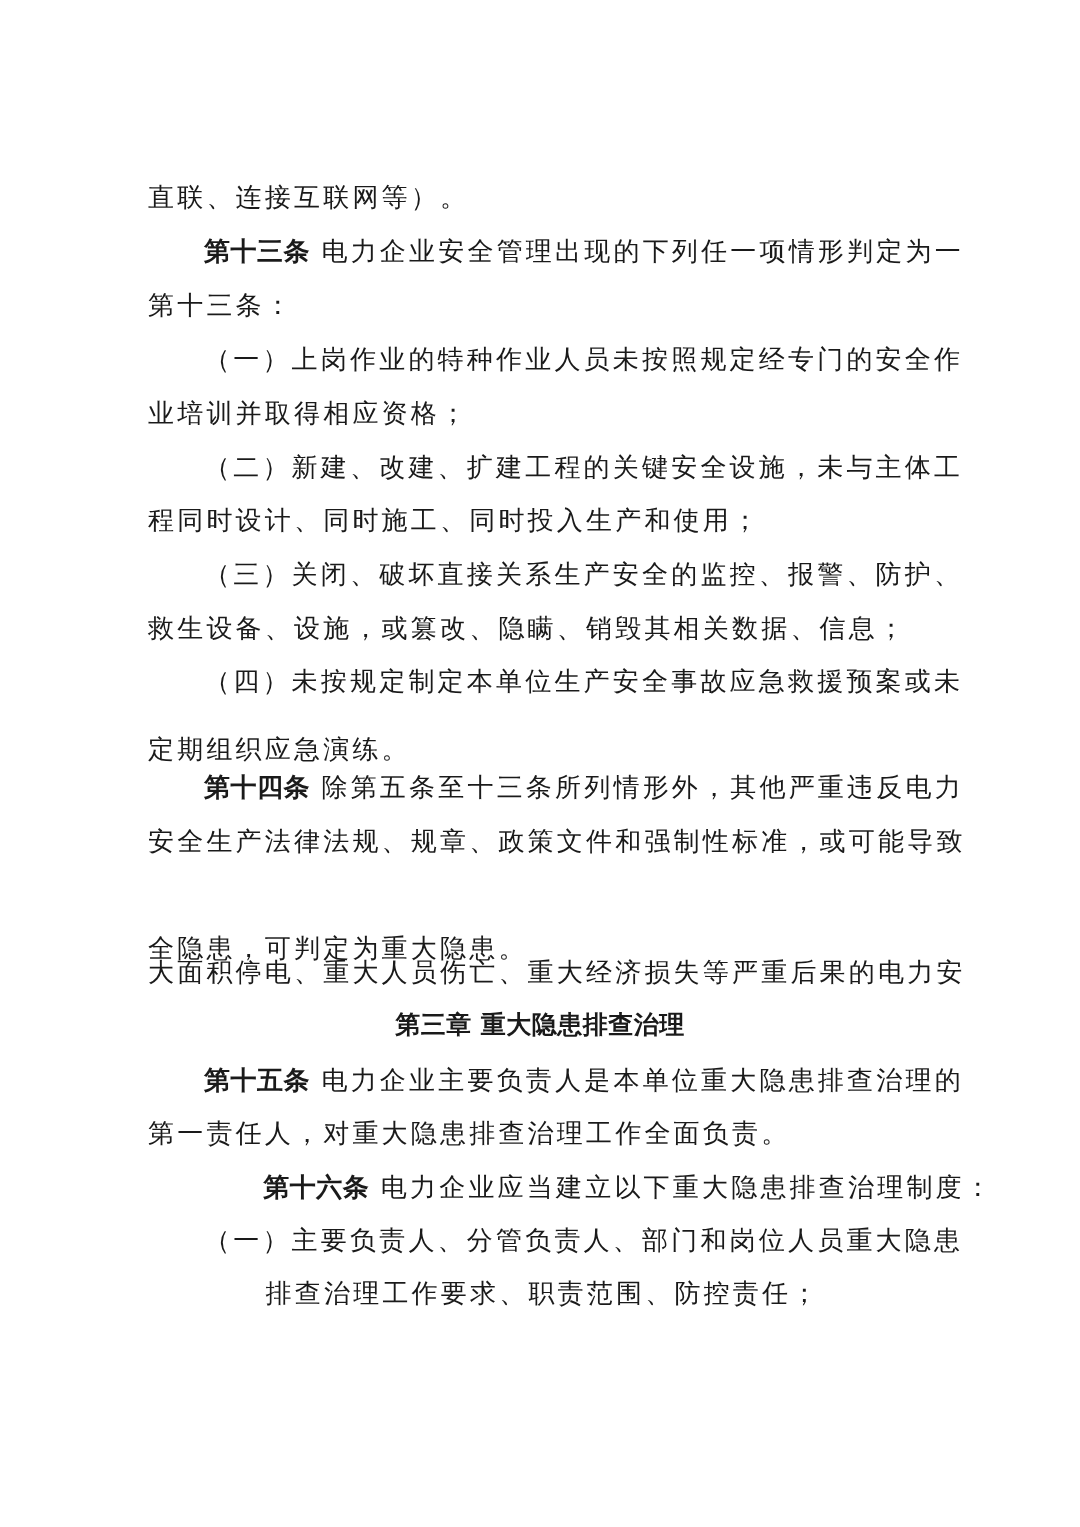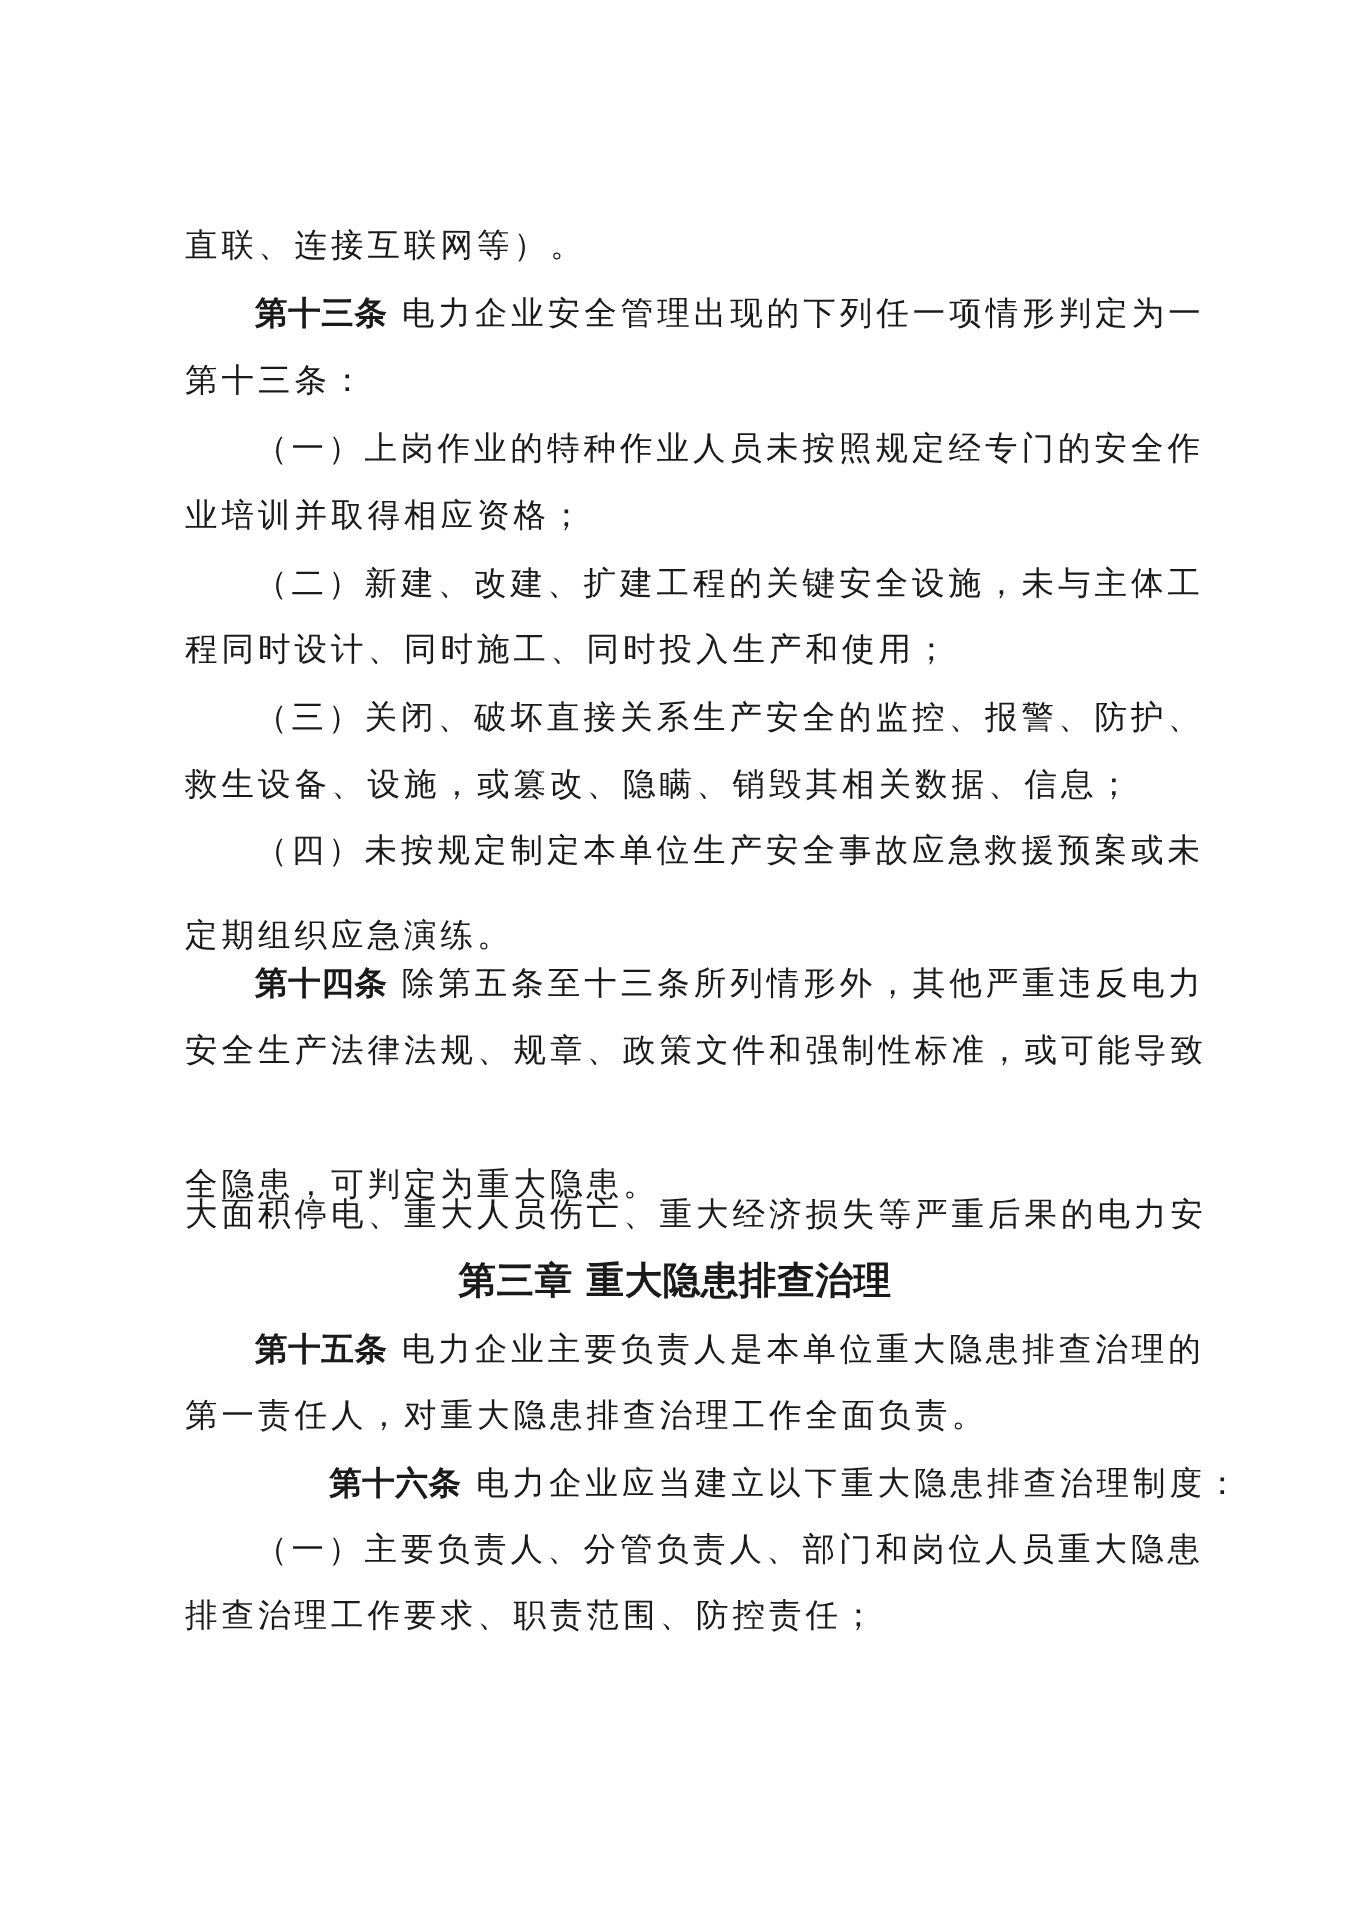--- a/index.html
+++ b/index.html
@@ -4,21 +4,21 @@
 <style>
   html, body { margin: 0; padding: 0; background: #ffffff; }
   body { width: 1080px; height: 1527px; position: relative; overflow: hidden;
          font-family: "DejaVu Serif", "Liberation Serif", serif; color: #1a1a1a; }
   .page { position: absolute; left: 0; top: 0; width: 964px; height: 1527px; }
   .line { position: absolute; left: 148px; width: 790px; height: 40px; line-height: 40px;
           font-size: 26px; letter-spacing: 3.2px; white-space: nowrap; }
   .indent { left: 204px; }
   .bold { font-family: "DejaVu Sans", "Liberation Sans", sans-serif; font-weight: bold; letter-spacing: 0.5px; }
   .heading { position: absolute; left: 0; width: 1080px; text-align: center; height: 40px; line-height: 40px;
-             font-family: "DejaVu Sans", "Liberation Sans", sans-serif; font-weight: bold; font-size: 30px; letter-spacing: 0.5px; }
+             font-family: "DejaVu Sans", "Liberation Sans", sans-serif; font-weight: bold; font-size: 25px; letter-spacing: 0.5px; }
 </style>
 </head>
 <body>
 
 <div class="page">
   <div id="body-lines">
       <div class="line" style="top: 177px;"><span>直联、连接互联网等）。</span></div>
       <div class="line indent" style="top: 231px;"><span class="bold">第十三条</span><span> 电力企业安全管理出现的下列任一项情形判定为一</span></div>
       <div class="line" style="top: 285px;"><span>第十三条：</span></div>
       <div class="line indent" style="top: 339px;"><span>（一）上岗作业的特种作业人员未按照规定经专门的安全作</span></div>
@@ -33,15 +33,15 @@
       <div class="line" style="top: 821px;"><span>安全生产法律法规、规章、政策文件和强制性标准，或可能导致</span></div>
       <div class="line" style="top: 924px; margin-top: 28px;"><span>大面积停电、重大人员伤亡、重大经济损失等严重后果的电力安</span></div>
       <div class="line" style="top: 928px;"><span>全隐患，可判定为重大隐患。</span></div>
     </div>
   <div class="heading" style="top:1005px;">第三章  重大隐患排查治理</div>
   <div id="body-lines2">
       <div class="line indent" style="top: 1060px;"><span class="bold">第十五条</span><span> 电力企业主要负责人是本单位重大隐患排查治理的</span></div>
       <div class="line" style="top: 1113px;"><span>第一责任人，对重大隐患排查治理工作全面负责。</span></div>
       <div class="line indent" style="top: 1167px; text-align: right;"><span class="bold">第十六条</span><span> 电力企业应当建立以下重大隐患排查治理制度：</span></div>
       <div class="line indent" style="top: 1220px;"><span>（一）主要负责人、分管负责人、部门和岗位人员重大隐患</span></div>
-      <div class="line" style="top: 1273px;"><span>排查治理工作要求、职责范围、防控责任；</span></div>
+      <div class="line" style="top: 1273px; text-align: center;"><span>排查治理工作要求、职责范围、防控责任；</span></div>
     </div>
 </div>
 
 </body></html>

